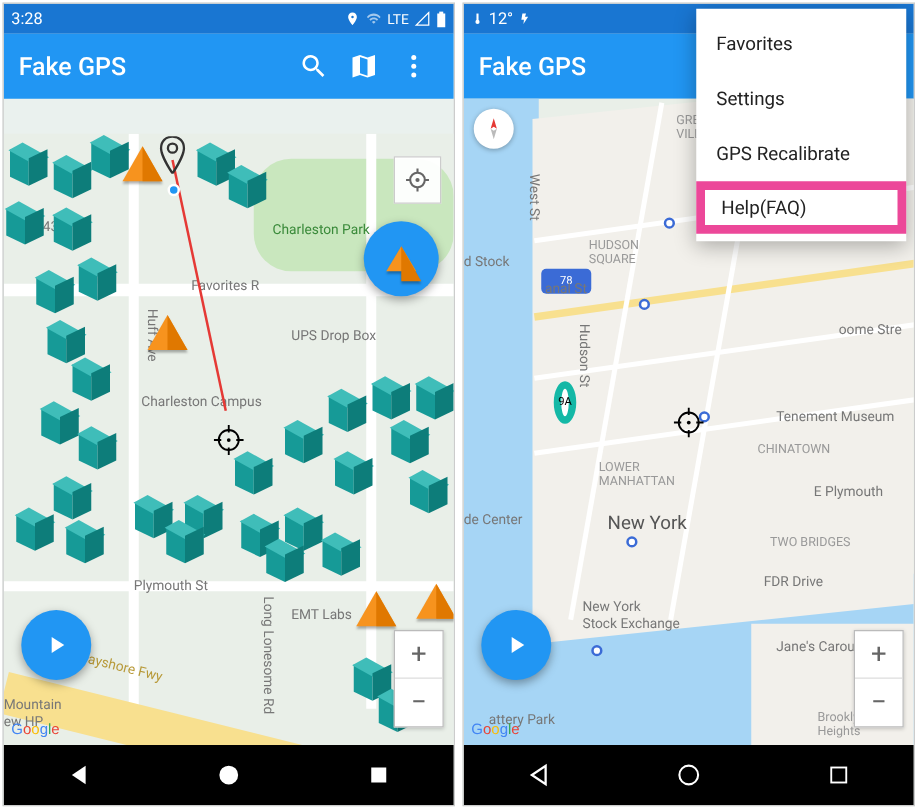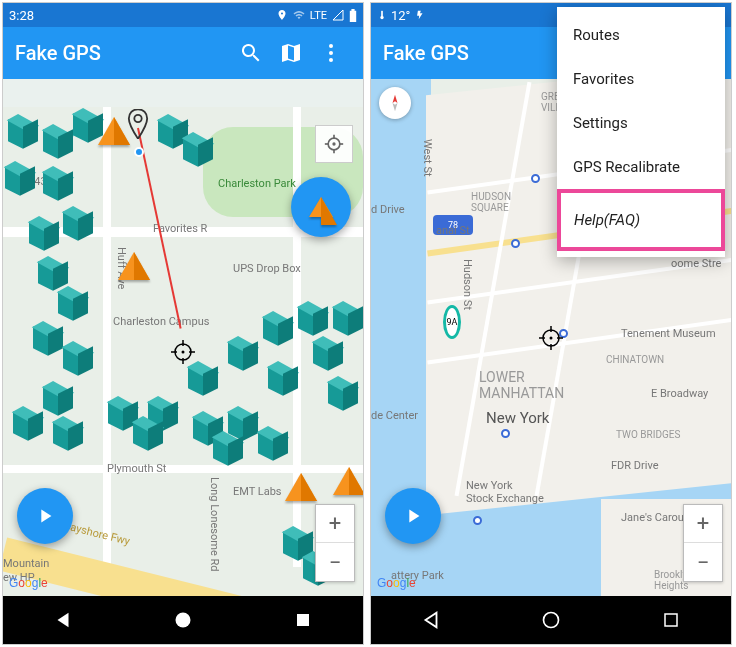--- a/index.html
+++ b/index.html
@@ -146,21 +146,21 @@
 
   
   .menu {
     position:absolute; top:4px; right:6px; width:168px;
     background:#fff; box-shadow:0 4px 16px rgba(0,0,0,.3);
     z-index:50; padding:6px 0;
   }
   .menu .item {
     padding:13px 16px; font-size:15px; color:#222; cursor:pointer;
   }
-  .menu .item.hl { border:4px solid #ec4899; padding:18px 13px;font-style:italic;}
+  .menu .item.hl { border:7px solid #ec4899; padding:5px 13px;}
 
   .pin {
     position:absolute; width:22px;height:30px;
   }
 </style>
 </head>
 <body>
 
 <div class="phone phone1">
 
@@ -445,36 +445,36 @@
     <div class="block" style="left:230px;top:420px;width:200px;height:150px;background:#f2f0eb"></div>
 
     <div class="road" style="left:55px;top:90px;width:310px;height:4px;transform:rotate(-8deg)"></div>
     <div class="road" style="left:55px;top:150px;width:310px;height:6px;transform:rotate(-8deg);background:#f8e08f"></div>
     <div class="road" style="left:55px;top:200px;width:310px;height:4px;transform:rotate(-8deg)"></div>
     <div class="road" style="left:55px;top:260px;width:310px;height:4px;transform:rotate(-8deg)"></div>
     <div class="road" style="left:120px;top:0;width:4px;height:420px;transform:rotate(10deg)"></div>
     <div class="road" style="left:200px;top:0;width:4px;height:420px;transform:rotate(10deg)"></div>
 
     <div style="position:absolute;left:62px;top:136px;width:40px;height:20px;background:#3b6bd6;color:#fff;font-size:9px;border-radius:4px;display:flex;align-items:center;justify-content:center">78</div>
-    <div style="position:absolute;left:72px;top:226px;width:18px;height:34px;background:#fff;border:3px solid #14b8a6;font-size:9px;border-radius:50%;display:flex;align-items:center;justify-content:center">9A</div>
+    <div style="position:absolute;left:72px;top:226px;width:18px;height:34px;background:#fff;border:6px solid #14b8a6;font-size:9px;border-radius:50%;display:flex;align-items:center;justify-content:center">9A</div>
     <div style="position:absolute;left:320px;top:470px;width:20px;height:20px;background:#3b6bd6;color:#fff;font-size:9px;border-radius:4px;display:flex;align-items:center;justify-content:center">278</div>
 
     <span class="label" style="left:170px;top:12px;color:#999;font-size:10px;white-space:pre">GREENWICH
 VILLAGE</span>
     <span class="label v" style="left:50px;top:60px">West St</span>
-    <span class="label" style="left:0;top:124px">d Drive</span>
+    <span class="label" style="left:0;top:124px">d Stock</span>
     <span class="label" style="left:100px;top:112px;color:#999;font-size:10px;white-space:pre">HUDSON
 SQUARE</span>
     <span class="label" style="left:65px;top:145px">anal St</span>
     <span class="label v" style="left:90px;top:180px">Hudson St</span>
     <span class="label" style="left:200px;top:60px;transform:rotate(-60deg)">Bleecker St</span>
     <span class="label" style="left:250px;top:248px">Tenement Museum</span>
     <span class="label" style="left:235px;top:275px;color:#999;font-size:10px">CHINATOWN</span>
-    <span class="label" style="left:280px;top:308px">E Broadway</span>
-    <span class="label" style="left:108px;top:290px;color:#999;font-size:14px;white-space:pre">LOWER
+    <span class="label" style="left:280px;top:308px">E Plymouth</span>
+    <span class="label" style="left:108px;top:290px;color:#999;font-size:10px;white-space:pre">LOWER
 MANHATTAN</span>
     <span class="label" style="left:115px;top:330px;font-size:15px;color:#555">New York</span>
     <span class="label" style="left:245px;top:350px;color:#999;font-size:10px">TWO BRIDGES</span>
     <span class="label" style="left:240px;top:380px">FDR Drive</span>
     <span class="label" style="left:95px;top:400px;white-space:pre">New York
 Stock Exchange</span>
     <span class="label" style="left:250px;top:432px">Jane's Carousel</span>
     <span class="label" style="left:20px;top:490px">attery Park</span>
     <span class="label" style="left:283px;top:490px;color:#999;font-size:10px;white-space:pre">Brooklyn
 Heights</span>
@@ -513,21 +513,20 @@
       <div>+</div>
       <div>−</div>
     </div>
 
     <div class="glogo">
       <span>G</span><span>o</span><span>o</span><span>g</span><span>l</span><span>e</span>
     </div>
   </div>
 
   <div class="menu">
-    <div class="item">Routes</div>
     <div class="item">Favorites</div>
     <div class="item">Settings</div>
     <div class="item">GPS Recalibrate</div>
     <div class="item hl">Help(FAQ)</div>
   </div>
 
   <div class="navbar">
     <div>
         <svg width="22" height="22" viewBox="0 0 24 24" fill="none" stroke="#fff" stroke-width="2">
           <path d="M18 4v16L6 12z"></path>

